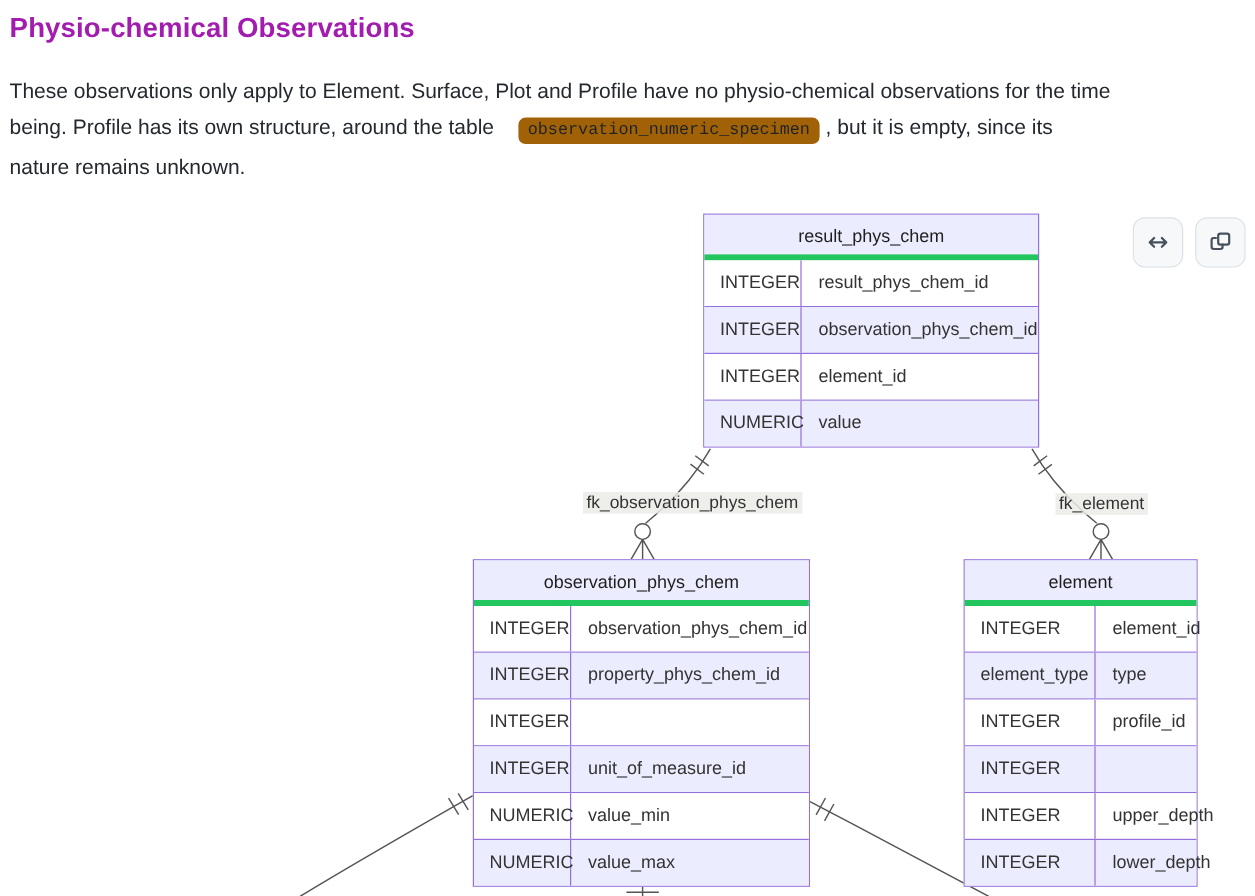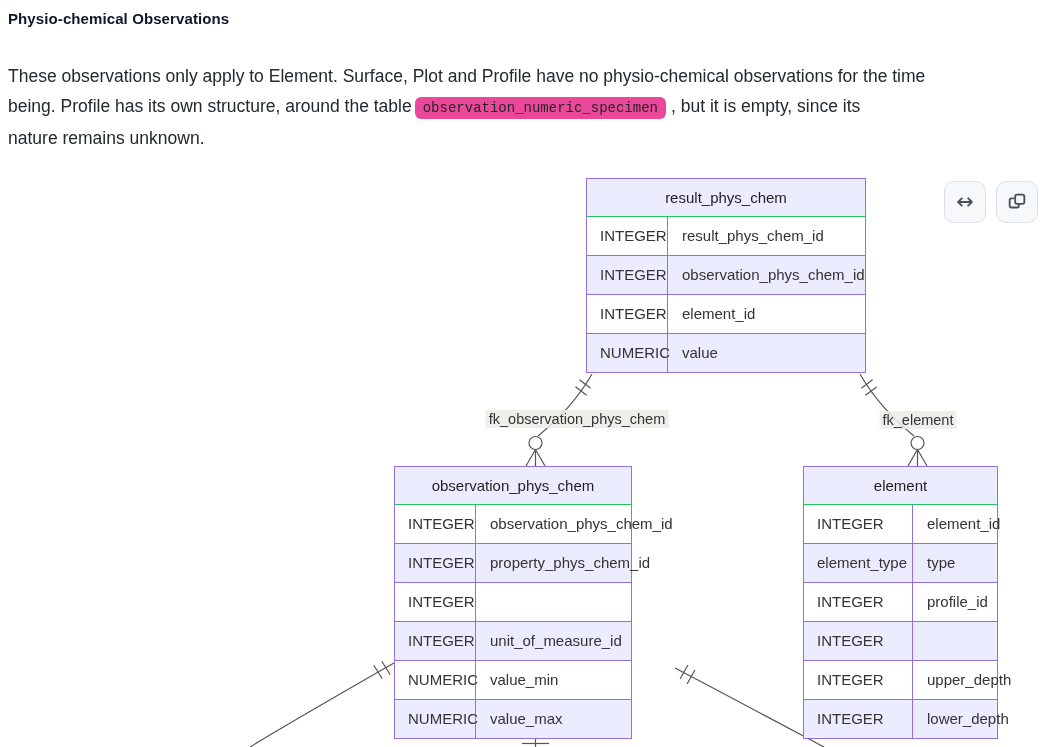--- a/index.html
+++ b/index.html
@@ -1,55 +1,55 @@
 <!DOCTYPE html>
 <html><head>
 <meta charset="utf-8">
 <style>
   * { margin:0; padding:0; box-sizing:border-box; }
   html,body { width:1046px; height:747px; background:#ffffff; overflow:hidden;
               font-family:"Liberation Sans", sans-serif; }
   body { position:relative; }
 
   
-  .doc-title { position:absolute; left:8px; top:10px; font-size:15px; font-weight:700;
-               color:#0f172a; letter-spacing:0.1px; }
+  .doc-title { position:absolute; left:8px; top:10px; font-size:23px; font-weight:700;
+               color:#a21caf; letter-spacing:0.1px; }
   .doc-paragraph { position:absolute; left:8px; top:61px; width:1038px;
                    font-size:17.5px; color:#24292f; }
   .doc-line { line-height:30px; white-space:nowrap; }
   .inline-code { font-family:"Liberation Mono", monospace; font-size:14px;
-                 background:#ec4899; color:#1f2328; border-radius:6px;
-                 padding:3px 8px; margin:0 5px 0 3px; }
+                 background:#a16207; color:#1f2328; border-radius:6px;
+                 padding:3px 8px; margin:0 5px 0 20px; }
 
   
   .rel-svg { position:absolute; left:0; top:0; width:1046px; height:747px; pointer-events:none; }
   .rel-svg path, .rel-svg line { stroke:#555555; stroke-width:1.2; fill:none; }
   .rel-svg circle { stroke:#555555; stroke-width:1.2; fill:#ffffff; }
 
   .rel-label { position:absolute; transform:translate(-50%,-50%);
                background:rgba(235,235,232,0.85); color:#333333;
                font-size:14.5px; padding:1px 3px; white-space:nowrap; }
   .label-1 { left:534px; top:419px;margin-left:43px; }
   .label-2 { left:918px; top:420px; }
 
   
   .entity { position:absolute; border:1px solid #9370DB; background:#ffffff;
             color:#333333; font-size:15px; }
   .entity-header { height:38px; line-height:38px; text-align:center;
-                   background:#ECECFF; border-bottom:1px solid #22c55e; color:#1f1f1f; }
+                   background:#ECECFF; border-bottom:5px solid #22c55e; color:#1f1f1f; }
   .attr-row { display:flex; height:39px; line-height:38px; border-bottom:1px solid #9370DB;
               background:#ffffff; }
   .attr-row:last-child { border-bottom:none; height:38px; }
   .rows .attr-row:nth-child(even) { background:#ECECFF; }
   .cell-type { border-right:1px solid #9370DB; padding-left:13px; flex:0 0 auto; }
   .cell-name { padding-left:14px; flex:1 1 auto; }
 
   .entity-result { left:586px; top:178px; width:280px; }
   .entity-result .cell-type { width:81px; }
-  .entity-observation { left:394px; top:466px; width:238px; }
+  .entity-observation { left:394px; top:466px; width:281px; }
   .entity-observation .cell-type { width:81px; }
   .entity-element { left:803px; top:466px; width:195px; }
   .entity-element .cell-type { width:109px; }
 
   
   .diagram-btn { position:absolute; width:42px; height:42px; border-radius:10px;
                  background:#f6f8fa; border:1px solid #dbe1e7; display:flex;
                  align-items:center; justify-content:center; cursor:pointer; }
   .btn-expand { left:944px; top:181px; }
   .btn-copy { left:996px; top:181px; }

